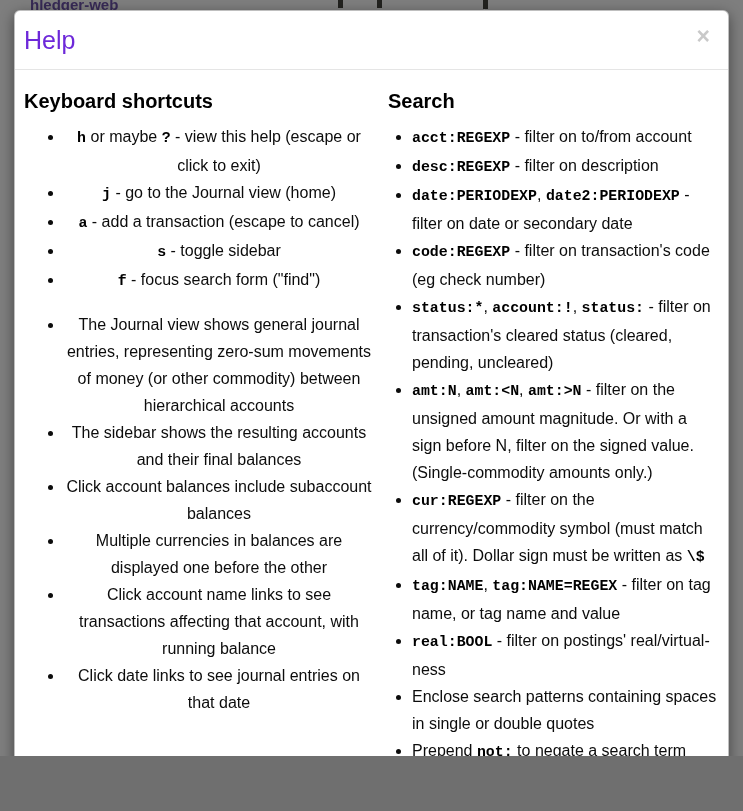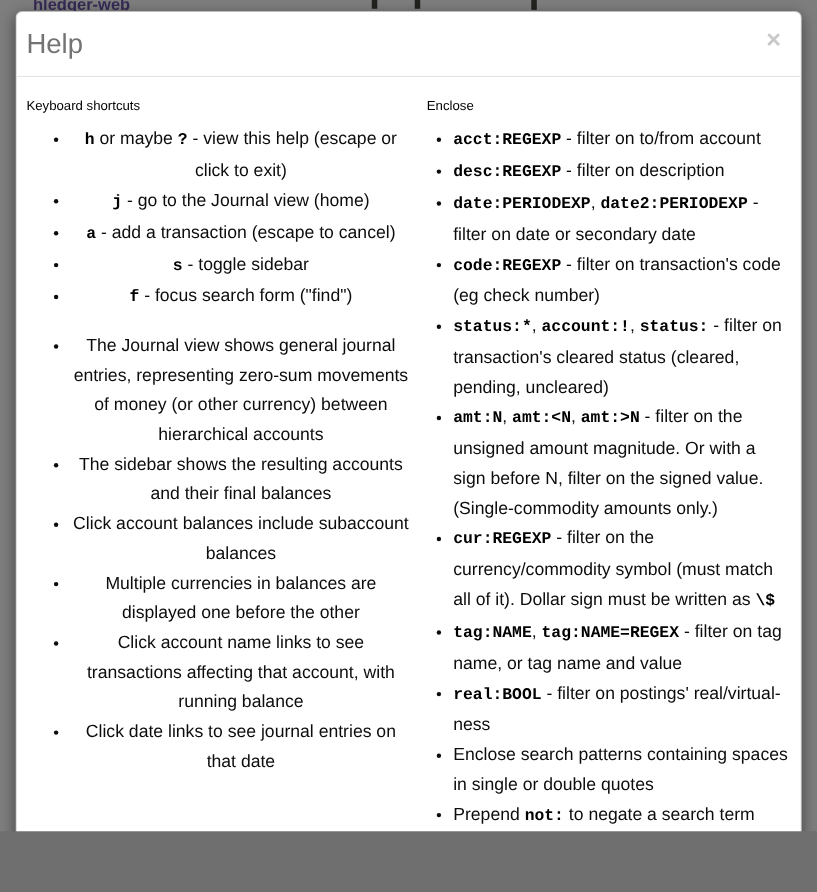--- a/index.html
+++ b/index.html
@@ -58,21 +58,21 @@
     overflow: hidden;
   }
   .modal-header {
     position: relative;
     padding: 14px 15px 14px 9px;
     border-bottom: 1px solid #e5e5e5;
   }
   .modal-title {
     font-size: 25px;
     font-weight: normal;
-    color: #737373;
+    color: #6d28d9;
     line-height: 1.2;
   }
   .close {
     position: absolute;
     top: 12px;
     right: 14px;
     border: none;
     background: none;
     font-family: "Liberation Sans", sans-serif;
     font-size: 23px;
@@ -84,22 +84,22 @@
   }
   .modal-body {
     display: flex;
     padding: 19px 8px 20px 9px;
     color: #111111;
   }
   .col { font-size: 16px; }
   .col-left  { width: 52.3%; padding-right: 14px; }
   .col-right { width: 47.7%; }
   .col h4 {
-    font-size: 12px;
-    font-weight: normal;
+    font-size: 20px;
+    font-weight: bold;
     color: #000000;
     margin: 37px 0 10px 0;
     line-height: 1.2;
   }
   .col h4:first-child { margin-top: 0; }
   .col ul { margin: 10px 0 16px 0; }
   .col-left  ul { padding-left: 40px; text-align: center; }
   .col-right ul { padding-left: 24px; }
   .col li {
     font-size: 16px;
@@ -133,30 +133,30 @@
       <div class="col col-left">
           <h4>Keyboard shortcuts</h4>
           <ul>
             <li><span class="code">h</span> or maybe <span class="code">?</span> - view this help (escape or click to exit)</li>
             <li><span class="code">j</span> - go to the Journal view (home)</li>
             <li><span class="code">a</span> - add a transaction (escape to cancel)</li>
             <li><span class="code">s</span> - toggle sidebar</li>
             <li><span class="code">f</span> - focus search form ("find")</li>
           </ul>
           <ul>
-            <li>The Journal view shows general journal entries, representing zero-sum movements of money (or other currency) between hierarchical accounts</li>
+            <li>The Journal view shows general journal entries, representing zero-sum movements of money (or other commodity) between hierarchical accounts</li>
             <li>The sidebar shows the resulting accounts and their final balances</li>
             <li>Click account balances include subaccount balances</li>
             <li>Multiple currencies in balances are displayed one before the other</li>
             <li>Click account name links to see transactions affecting that account, with running balance</li>
             <li>Click date links to see journal entries on that date</li>
           </ul>
         </div>
       <div class="col col-right">
-          <h4>Enclose</h4>
+          <h4>Search</h4>
           <ul>
             <li><span class="code">acct:REGEXP</span> - filter on to/from account</li>
             <li><span class="code">desc:REGEXP</span> - filter on description</li>
             <li><span class="code">date:PERIODEXP</span>, <span class="code">date2:PERIODEXP</span> - filter on date or secondary date</li>
             <li><span class="code">code:REGEXP</span> - filter on transaction's code (eg check number)</li>
             <li><span class="code">status:*</span>, <span class="code">account:!</span>, <span class="code">status:</span> - filter on transaction's cleared status (cleared, pending, uncleared)</li>
             <li><span class="code">amt:N</span>, <span class="code">amt:&lt;N</span>, <span class="code">amt:&gt;N</span> - filter on the unsigned amount magnitude. Or with a sign before N, filter on the signed value. (Single-commodity amounts only.)</li>
             <li><span class="code">cur:REGEXP</span> - filter on the currency/commodity symbol (must match all of it). Dollar sign must be written as <span class="code">\$</span></li>
             <li><span class="code">tag:NAME</span>, <span class="code">tag:NAME=REGEX</span> - filter on tag name, or tag name and value</li>
             <li><span class="code">real:BOOL</span> - filter on postings' real/virtual-ness</li>

